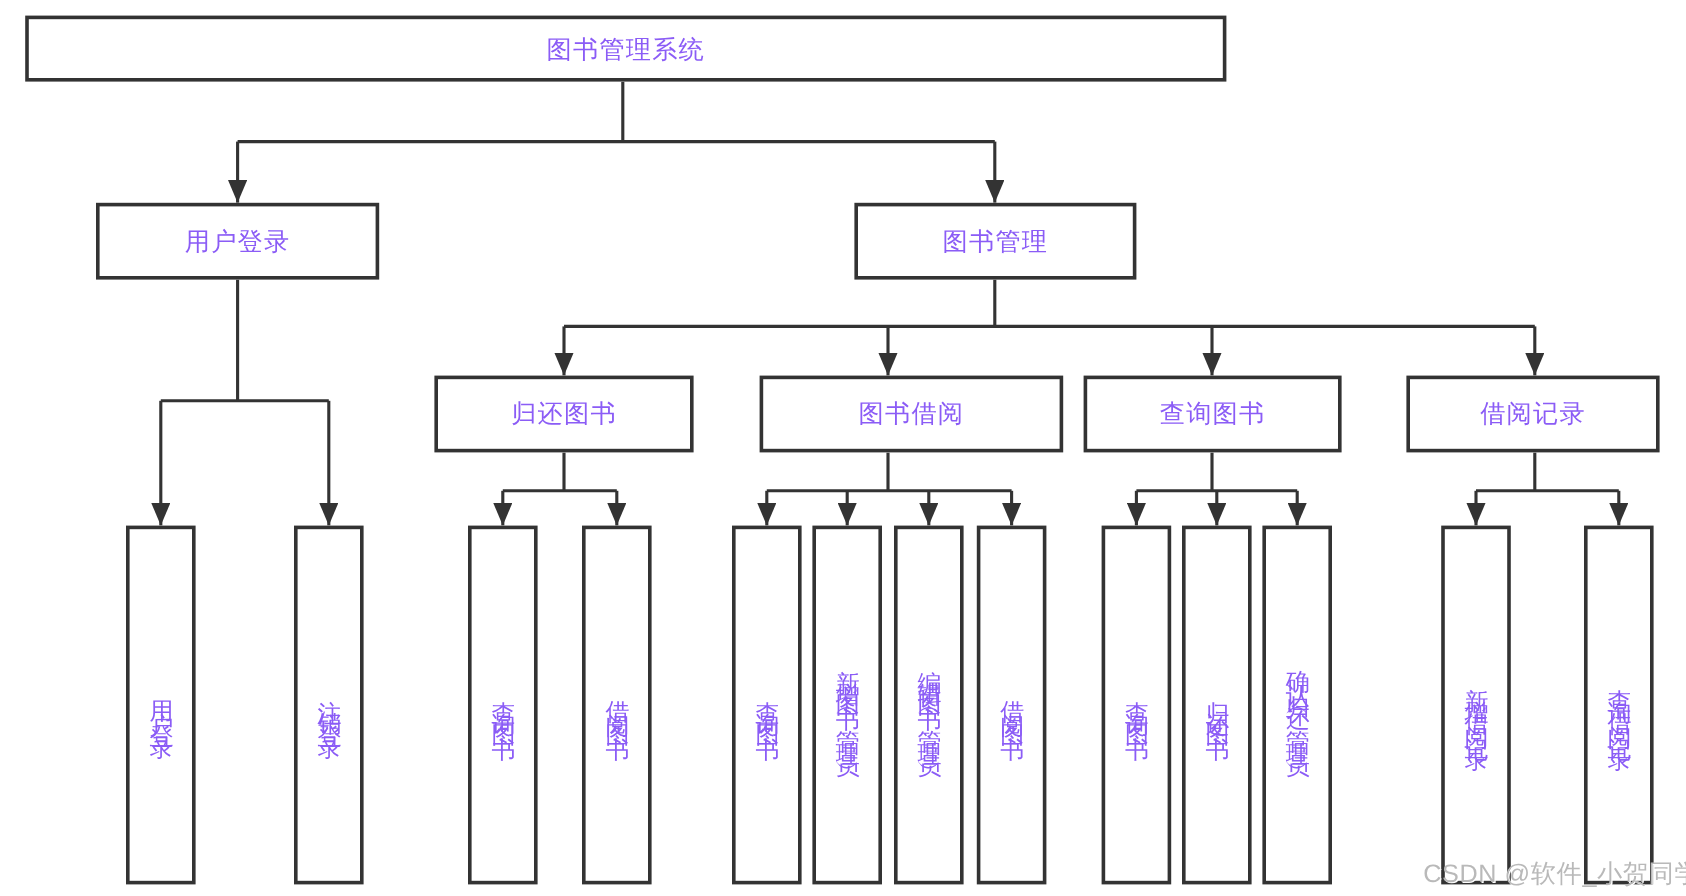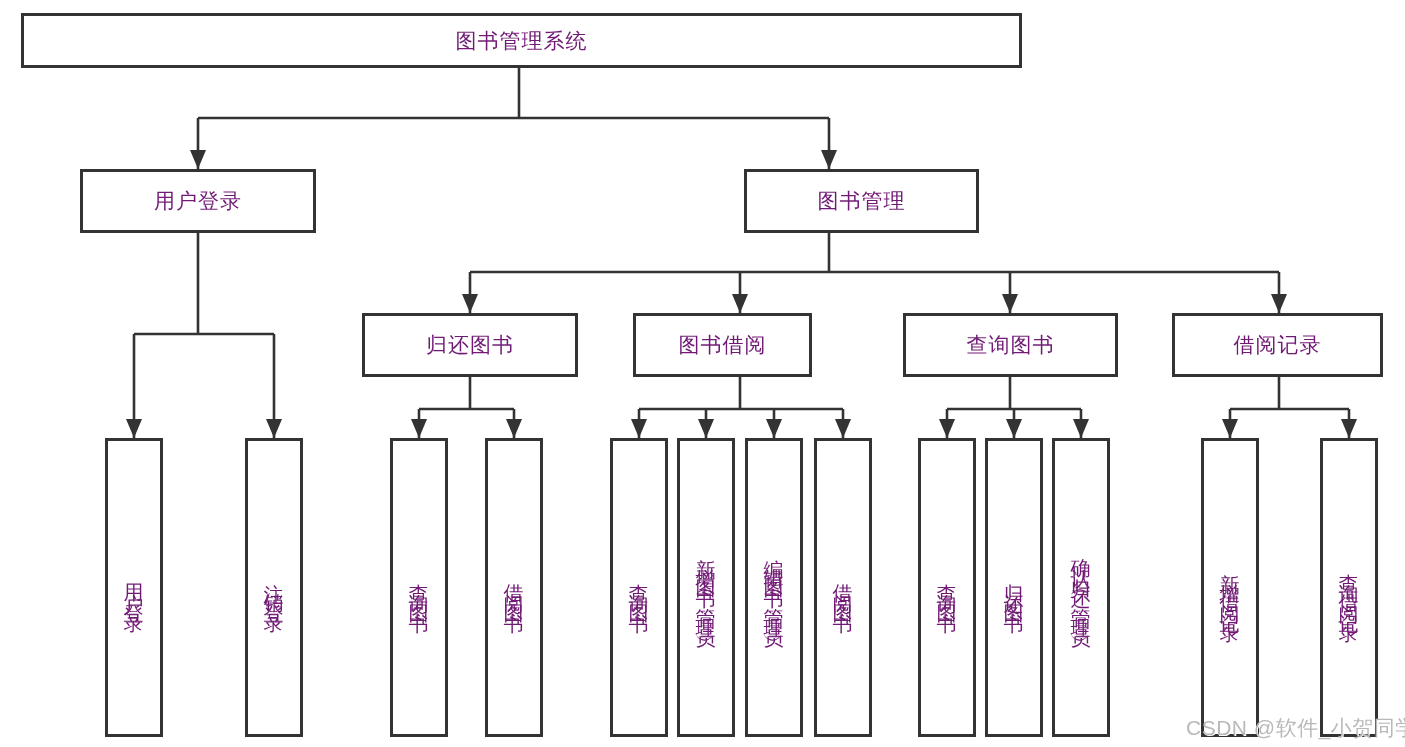--- a/index.html
+++ b/index.html
@@ -15,21 +15,21 @@
     position: absolute;
     left: 0; top: 0;
     width: 1405px; height: 747px;
     z-index: 1;
   }
   .node {
     position: absolute;
     box-sizing: border-box;
     border: 3px solid #333333;
     background: #ffffff;
-    color: #701a75;
+    color: #8b5cf6;
     display: flex;
     align-items: center;
     justify-content: center;
     z-index: 2;
   }
   .hbox {
     font-size: 21px;
     letter-spacing: 1px;
     white-space: nowrap;
   }
@@ -89,24 +89,24 @@
     <path d="M947,409 V438" fill="none" stroke="#333333" stroke-width="2.6" marker-end="url(#arrow)"></path>
     <path d="M1014,409 V438" fill="none" stroke="#333333" stroke-width="2.6" marker-end="url(#arrow)"></path>
     <path d="M1081,409 V438" fill="none" stroke="#333333" stroke-width="2.6" marker-end="url(#arrow)"></path>
     <path d="M1230,409 V438" fill="none" stroke="#333333" stroke-width="2.6" marker-end="url(#arrow)"></path>
     <path d="M1349,409 V438" fill="none" stroke="#333333" stroke-width="2.6" marker-end="url(#arrow)"></path>
   </svg>
 
   <div class="node hbox" style="left:21px; top:13px; width:1001px; height:55px;">图书管理系统</div>
 
   <div class="node hbox" style="left:80px; top:169px; width:236px; height:64px;">用户登录</div>
-  <div class="node hbox" style="left:712px; top:169px; width:235px; height:64px;margin-left:32px;">图书管理</div>
+  <div class="node hbox" style="left:712px; top:169px; width:235px; height:64px;">图书管理</div>
 
   <div class="node hbox" style="left:362px; top:313px; width:216px; height:64px;">归还图书</div>
-  <div class="node hbox" style="left:633px; top:313px; width:179px; height:64px;">图书借阅</div>
+  <div class="node hbox" style="left:633px; top:313px; width:253px; height:64px;">图书借阅</div>
   <div class="node hbox" style="left:903px; top:313px; width:215px; height:64px;">查询图书</div>
   <div class="node hbox" style="left:1172px; top:313px; width:211px; height:64px;">借阅记录</div>
 
   <div class="node vbox" style="left:105px; top:438px; width:58px; height:299px;">用户登录</div>
   <div class="node vbox" style="left:245px; top:438px; width:58px; height:299px;">注销登录</div>
 
   <div class="node vbox" style="left:390px; top:438px; width:58px; height:299px;">查询图书</div>
   <div class="node vbox" style="left:485px; top:438px; width:58px; height:299px;">借阅图书</div>
 
   <div class="node vbox" style="left:610px; top:438px; width:58px; height:299px;">查询图书</div>

